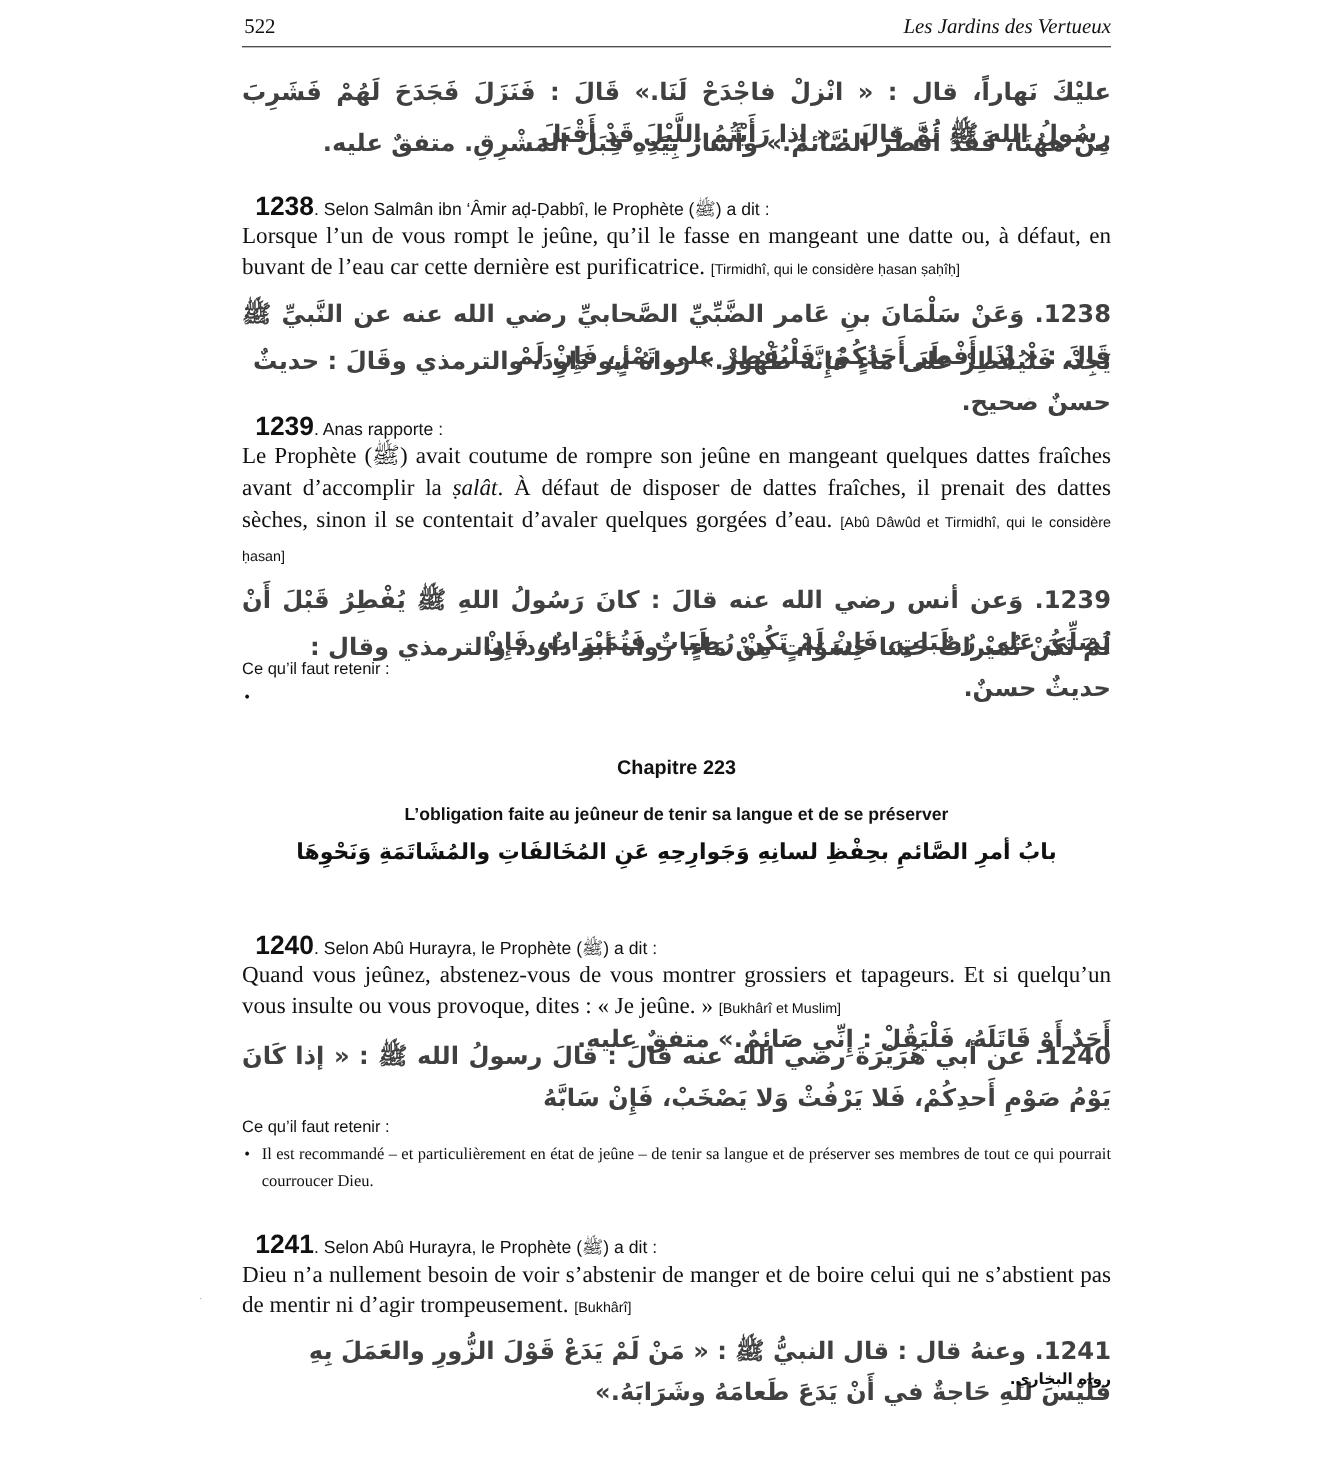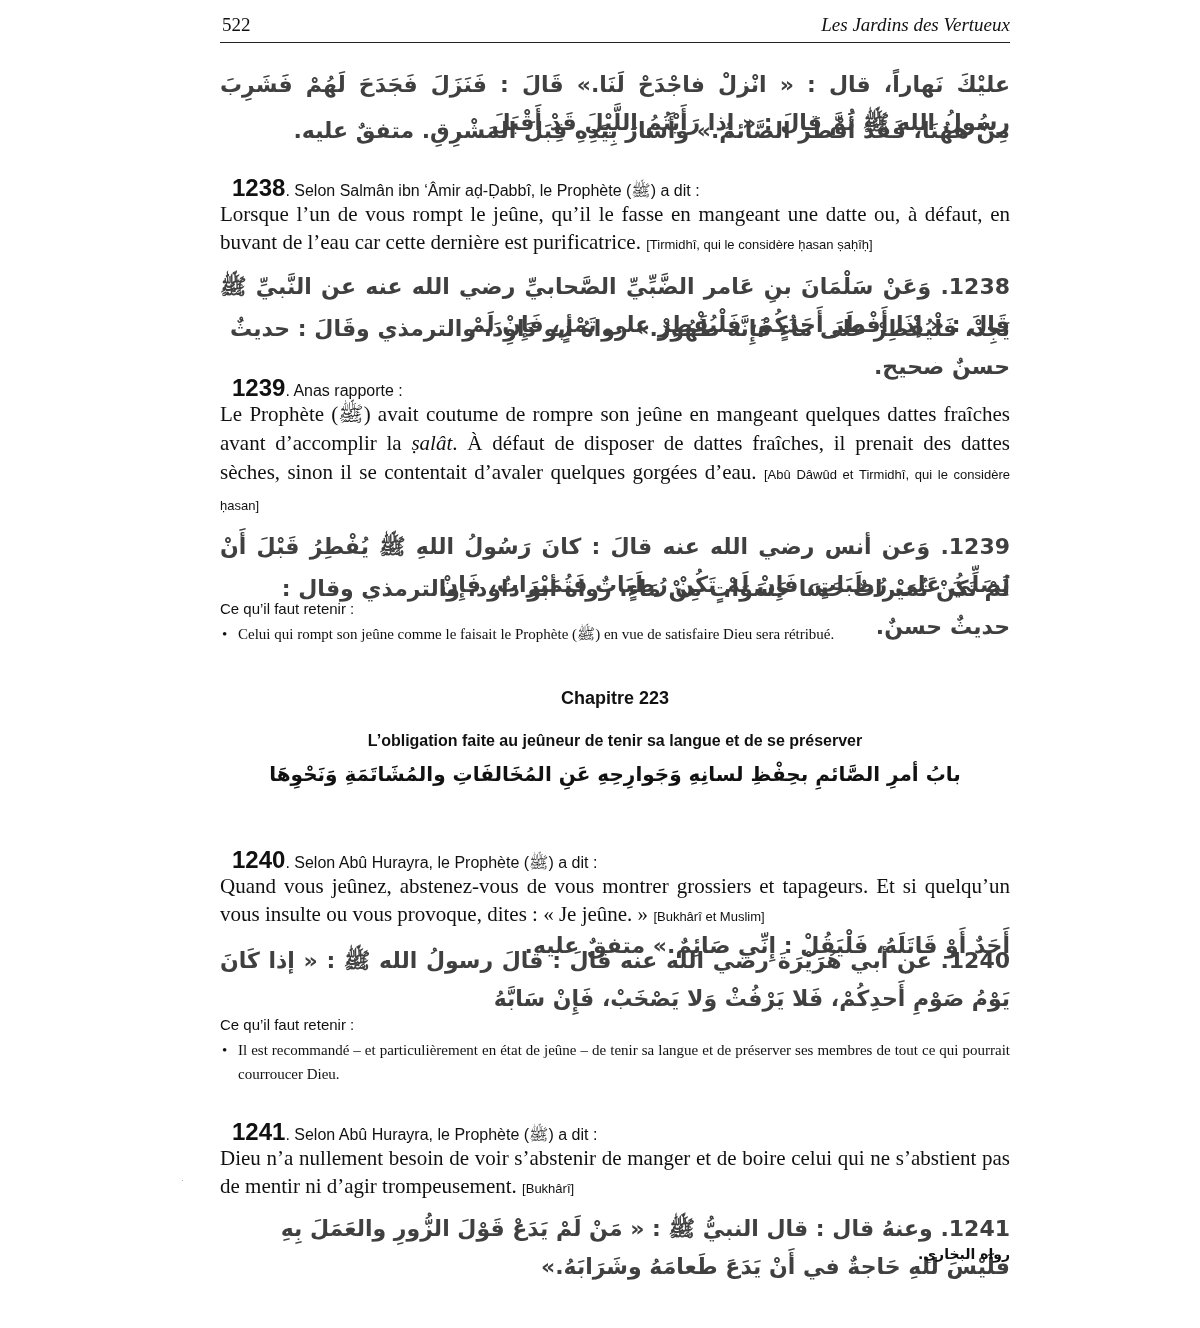--- a/index.html
+++ b/index.html
@@ -55,21 +55,20 @@
   </div>
   <div class="fr" style="top:400px; line-height:29px;">
     <span>Le Prophète (ﷺ) avait coutume de rompre son jeûne en mangeant quelques dattes fraîches avant d’accomplir la </span><i>ṣalât</i><span>. À défaut de disposer de dattes fraîches, il prenait des dattes sèches, sinon il se contentait d’avaler quelques gorgées d’eau.</span>
     <span class="src">[Abû Dâwûd et Tirmidhî, qui le considère ḥasan]</span>
   </div>
   <div class="ar" style="top:528px;">1239. وَعن أنس رضي الله عنه قالَ : كانَ رَسُولُ اللهِ ﷺ يُفْطِرُ قَبْلَ أَنْ يُصَلِّيَ عَلى رُطَبَاتٍ، فَإِنْ لَمْ تَكُنْ رُطَبَاتٌ فَتُمَيْرَاتٌ، فَإِنْ</div>
   <div class="ar" style="top:570px; text-align:right;">لَمْ تَكُنْ تُمَيْراتٌ حَسَا حَسَوَاتٍ مِنْ مَاءٍ. رواه أبو داود، والترمذي وقال : حديثٌ حسنٌ.</div>
   <div class="retenir-label" style="top:600px;">Ce qu’il faut retenir :</div>
   <div class="bullet" style="top:622px;">
     <span class="dot">•</span>
-    <span>Celui qui rompt son jeûne comme le faisait le Prophète (ﷺ) en vue de satisfaire Dieu sera rétribué.</span>
   </div>
 
   <div class="chap-num" style="top:688px;">Chapitre 223</div>
   <div class="chap-title" style="top:732px;">L’obligation faite au jeûneur de tenir sa langue et de se préserver</div>
   <div class="chap-ar" style="top:762px;">بابُ أمرِ الصَّائمِ بحِفْظِ لسانِهِ وَجَوارِحِهِ عَنِ المُخَالفَاتِ والمُشَاتَمَةِ وَنَحْوِهَا</div>
 
   <div class="hdr" style="top:846px;">
     <b>1240</b><span>. Selon Abû Hurayra, le Prophète (ﷺ) a dit :</span>
   </div>
   <div class="fr" style="top:872px;">

